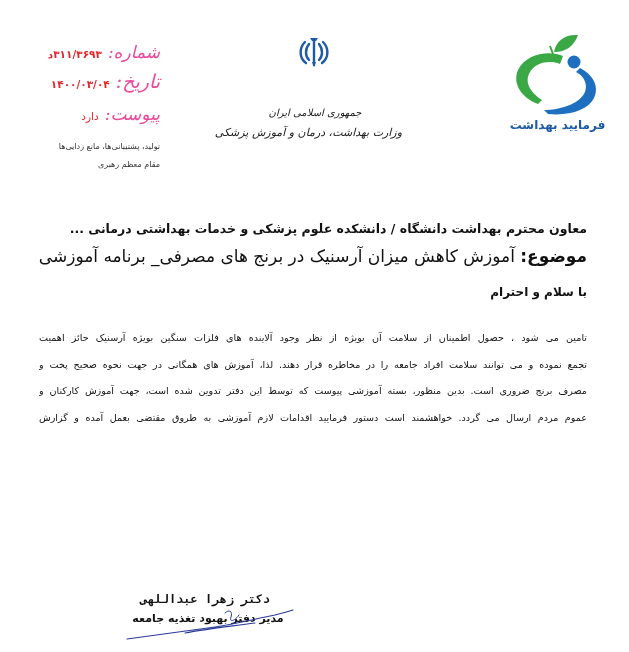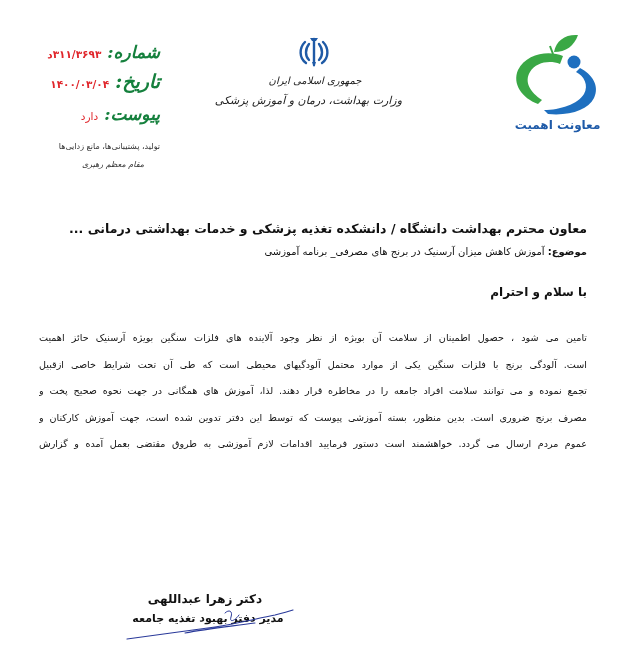--- a/index.html
+++ b/index.html
@@ -28,22 +28,22 @@
       position: absolute;
       right: 0;
       display: flex;
       flex-direction: row;
       align-items: baseline;
       white-space: nowrap;
     }
     .meta-label {
       font-family: "DejaVu Serif", serif;
       font-style: italic;
-      font-weight: bold;
-      color: #15803d;
+      font-weight: normal;
+      color: #ec4899;
       font-size: 17px;
     }
     .meta-value {
       color: #e0262b;
       font-size: 10.5px;
       font-weight: bold;
       margin-right: 6px;
       direction: rtl;
     }
     .motto {
@@ -63,20 +63,21 @@
       width: 36px;
       height: 36px;
     }
     .ministry-line {
       direction: rtl;
       text-align: center;
       font-family: "DejaVu Serif", serif;
       font-style: italic;
       color: #222;
       white-space: nowrap;
+      margin-top: 32px;
     }
     .ministry-1 { left: 260px; top: 75px; width: 110px; font-size: 10px; }
     .ministry-2 { left: 232px; top: 94px; width: 170px; font-size: 11px; }
 
     
     .logo-svg {
       left: 508px;
       top: 30px;
       width: 100px;
       height: 88px;
@@ -100,21 +101,21 @@
       top: 221px;
       width: 560px;
       font-weight: bold;
       font-size: 12.5px;
       white-space: nowrap;
     }
     .subject {
       right: 42px;
       top: 246px;
       width: 560px;
-      font-size: 10px;
+      font-size: 17px;
       white-space: nowrap;
     }
     .subject .subj-label { font-weight: bold; }
     .greeting {
       right: 42px;
       top: 285px;
       width: 200px;
       font-weight: bold;
       font-size: 12px;
     }
@@ -140,20 +141,21 @@
     
     .sig-name {
       left: 130px;
       top: 592px;
       width: 150px;
       text-align: center;
       font-weight: bold;
       font-size: 12px;
       direction: rtl;
       white-space: nowrap;
+      font-family: Liberation Mono, monospace;
     }
     .sig-title {
       left: 118px;
       top: 612px;
       width: 180px;
       text-align: center;
       font-weight: bold;
       font-size: 11px;
       direction: rtl;
       white-space: nowrap;
@@ -177,21 +179,21 @@
     <span class="meta-label" style="font-size:19px;">تاریخ:</span>
     <span class="meta-value">۱۴۰۰/۰۳/۰۴</span>
   </div>
   <div class="meta-row" style="top:64px;">
     <span class="meta-label">پیوست:</span>
     <span class="meta-value" style="font-weight:normal;margin-left:40px;">دارد</span>
   </div>
 </div>
 
 <div class="abs motto" style="top:142px;">تولید، پشتیبانی‌ها، مانع زدایی‌ها</div>
-<div class="abs motto" style="top:160px;left:48px;width:96px;font-style:italic;">مقام معظم رهبری</div>
+<div class="abs motto" style="top:160px;left:64px;width:96px;">مقام معظم رهبری</div>
 
 <svg class="abs emblem" viewBox="0 0 36 36">
   <g fill="none" stroke="#1f5aa6" stroke-width="2.4" stroke-linecap="round">
     <path d="M9 8 C3 14 3 24 10 29"></path>
     <path d="M13 10 C9 15 9 22 13 26"></path>
     <path d="M27 8 C33 14 33 24 26 29"></path>
     <path d="M23 10 C27 15 27 22 23 26"></path>
     <path d="M18 5 L18 31"></path>
   </g>
   <path d="M14 4 L22 4 L20 7 L16 7 Z" fill="#1f5aa6"></path>
@@ -204,33 +206,32 @@
 
   <path d="M46 22 C48 10 58 4 70 5 C66 16 58 22 46 22 Z" fill="#3aa845"></path>
   <path d="M42 16 C43 19 44 21 45 24" stroke="#3aa845" stroke-width="2" fill="none"></path>
 
   <path d="M55 26 C40 20 18 24 10 40 C4 54 14 68 30 74 L34 70 C22 62 16 52 22 42 C28 32 42 30 52 34 Z" fill="#3aa845"></path>
 
   <circle cx="66" cy="32" r="6.5" fill="#1e6fbf"></circle>
 
   <path d="M72 38 C84 44 92 56 86 68 C80 80 62 86 40 84 L36 80 C52 80 70 74 76 64 C81 55 76 46 68 42 Z" fill="#1e6fbf"></path>
 </svg>
-<div class="abs logo-text">معاونت اهمیت</div>
-
-<div class="abs rtl recipient">معاون محترم بهداشت دانشگاه / دانشکده تغذیه پزشکی و خدمات بهداشتی درمانی ...</div>
+<div class="abs logo-text">فرمایید بهداشت</div>
+
+<div class="abs rtl recipient">معاون محترم بهداشت دانشگاه / دانشکده علوم پزشکی و خدمات بهداشتی درمانی ...</div>
 
 <div class="abs rtl subject">
   <span class="subj-label">موضوع:</span><span> آموزش کاهش میزان آرسنیک در برنج های مصرفی_ برنامه آموزشی</span>
 </div>
 
 <div class="abs rtl greeting">با سلام و احترام</div>
 
 <div class="abs paragraph">
   <div class="para-line">تامین می شود ، حصول اطمینان از سلامت آن بویژه از نظر وجود آلاینده های فلزات سنگین بویژه آرسنیک حائز اهمیت</div>
-  <div class="para-line">است. آلودگی برنج با فلزات سنگین یکی از موارد محتمل آلودگیهای محیطی است که طی آن تحت شرایط خاصی ازقبیل</div>
   <div class="para-line">تجمع نموده و می توانند سلامت افراد جامعه را در مخاطره قرار دهند. لذا، آموزش های همگانی در جهت نحوه صحیح پخت و</div>
   <div class="para-line">مصرف برنج ضروری است. بدین منظور، بسته آموزشی پیوست که توسط این دفتر تدوین شده است،  جهت آموزش کارکنان و</div>
   <div class="para-line">عموم مردم ارسال می گردد. خواهشمند است دستور فرمایید اقدامات لازم آموزشی به طروق مقتضی بعمل آمده و گزارش</div>
 </div>
 
 <div class="abs sig-name">دکتر زهرا عبداللهی</div>
 <div class="abs sig-title">مدیر دفتر بهبود تغذیه جامعه</div>
 <svg class="abs sig-stroke" viewBox="0 0 170 40">
   <path d="M2 34 C30 30 60 26 90 22 C110 19 130 14 150 10 C158 8 165 6 168 5 M60 28 C80 24 100 22 130 18" fill="none" stroke="#2a3a9a" stroke-width="1.2" stroke-linecap="round"></path>
   <path d="M100 8 C104 4 108 6 106 12 C104 18 110 16 114 10" fill="none" stroke="#2a3a9a" stroke-width="1" stroke-linecap="round"></path>

